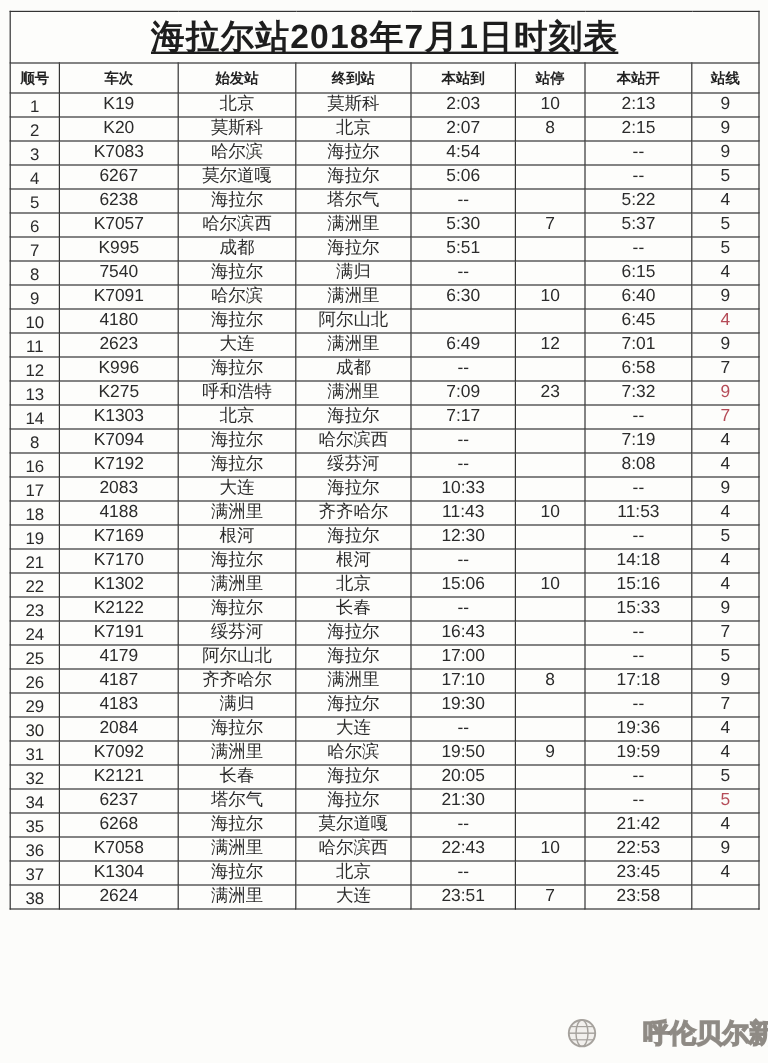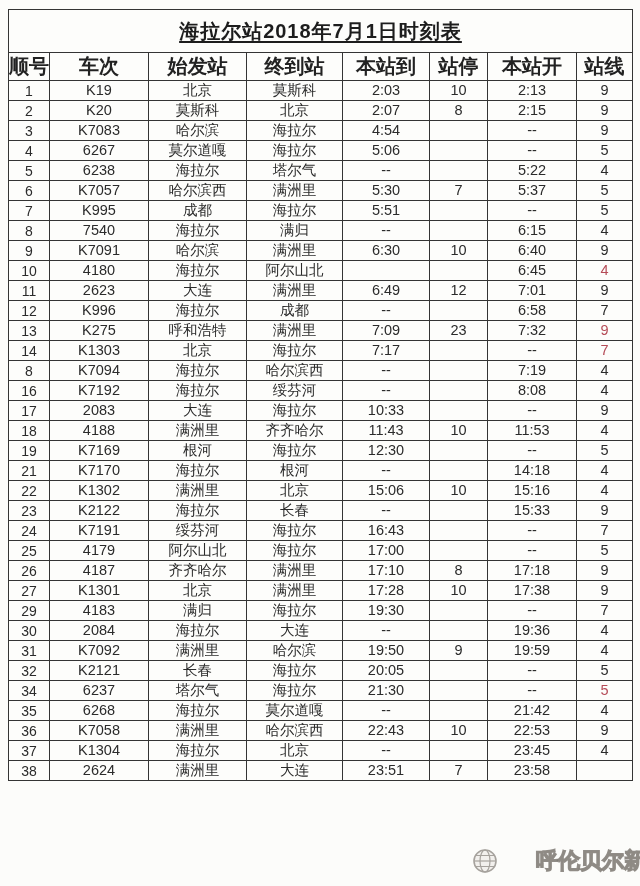--- a/index.html
+++ b/index.html
@@ -25,30 +25,30 @@
     border: 1.5px solid #343434;
     text-align: center;
     vertical-align: middle;
     color: #2b2b2b;
     padding: 0;
     overflow: hidden;
     white-space: nowrap;
   }
   .title-cell {
     height: 43px;
-    font-size: 20px;
+    font-size: 28px;
     font-weight: bold;
     letter-spacing: 1px;
     color: #1d1d1d;
     border-bottom: 1.5px solid #343434;
   }
   .title-cell span { text-decoration: underline; text-underline-offset: 3px; }
   thead th.colhead {
     height: 25px;
-    font-size: 20px;
+    font-size: 12px;
     font-weight: bold;
     color: #222;
     text-align: center;
   }
   tbody td {
     height: 20px;
     font-size: 14.5px;
     line-height: 1;
   }
   tbody td.num { font-size: 14px; }
@@ -347,30 +347,20 @@
           <td class="num">26</td>
           <td>4187</td>
           <td>齐齐哈尔</td>
           <td>满洲里</td>
           <td>17:10</td>
           <td>8</td>
           <td>17:18</td>
           <td>9</td>
         </tr>
         <tr>
-          <td class="num">27</td>
-          <td>K1301</td>
-          <td>北京</td>
-          <td>满洲里</td>
-          <td>17:28</td>
-          <td>10</td>
-          <td>17:38</td>
-          <td>9</td>
-        </tr>
-        <tr>
           <td class="num">29</td>
           <td>4183</td>
           <td>满归</td>
           <td>海拉尔</td>
           <td>19:30</td>
           <td></td>
           <td>--</td>
           <td>7</td>
         </tr>
         <tr>

